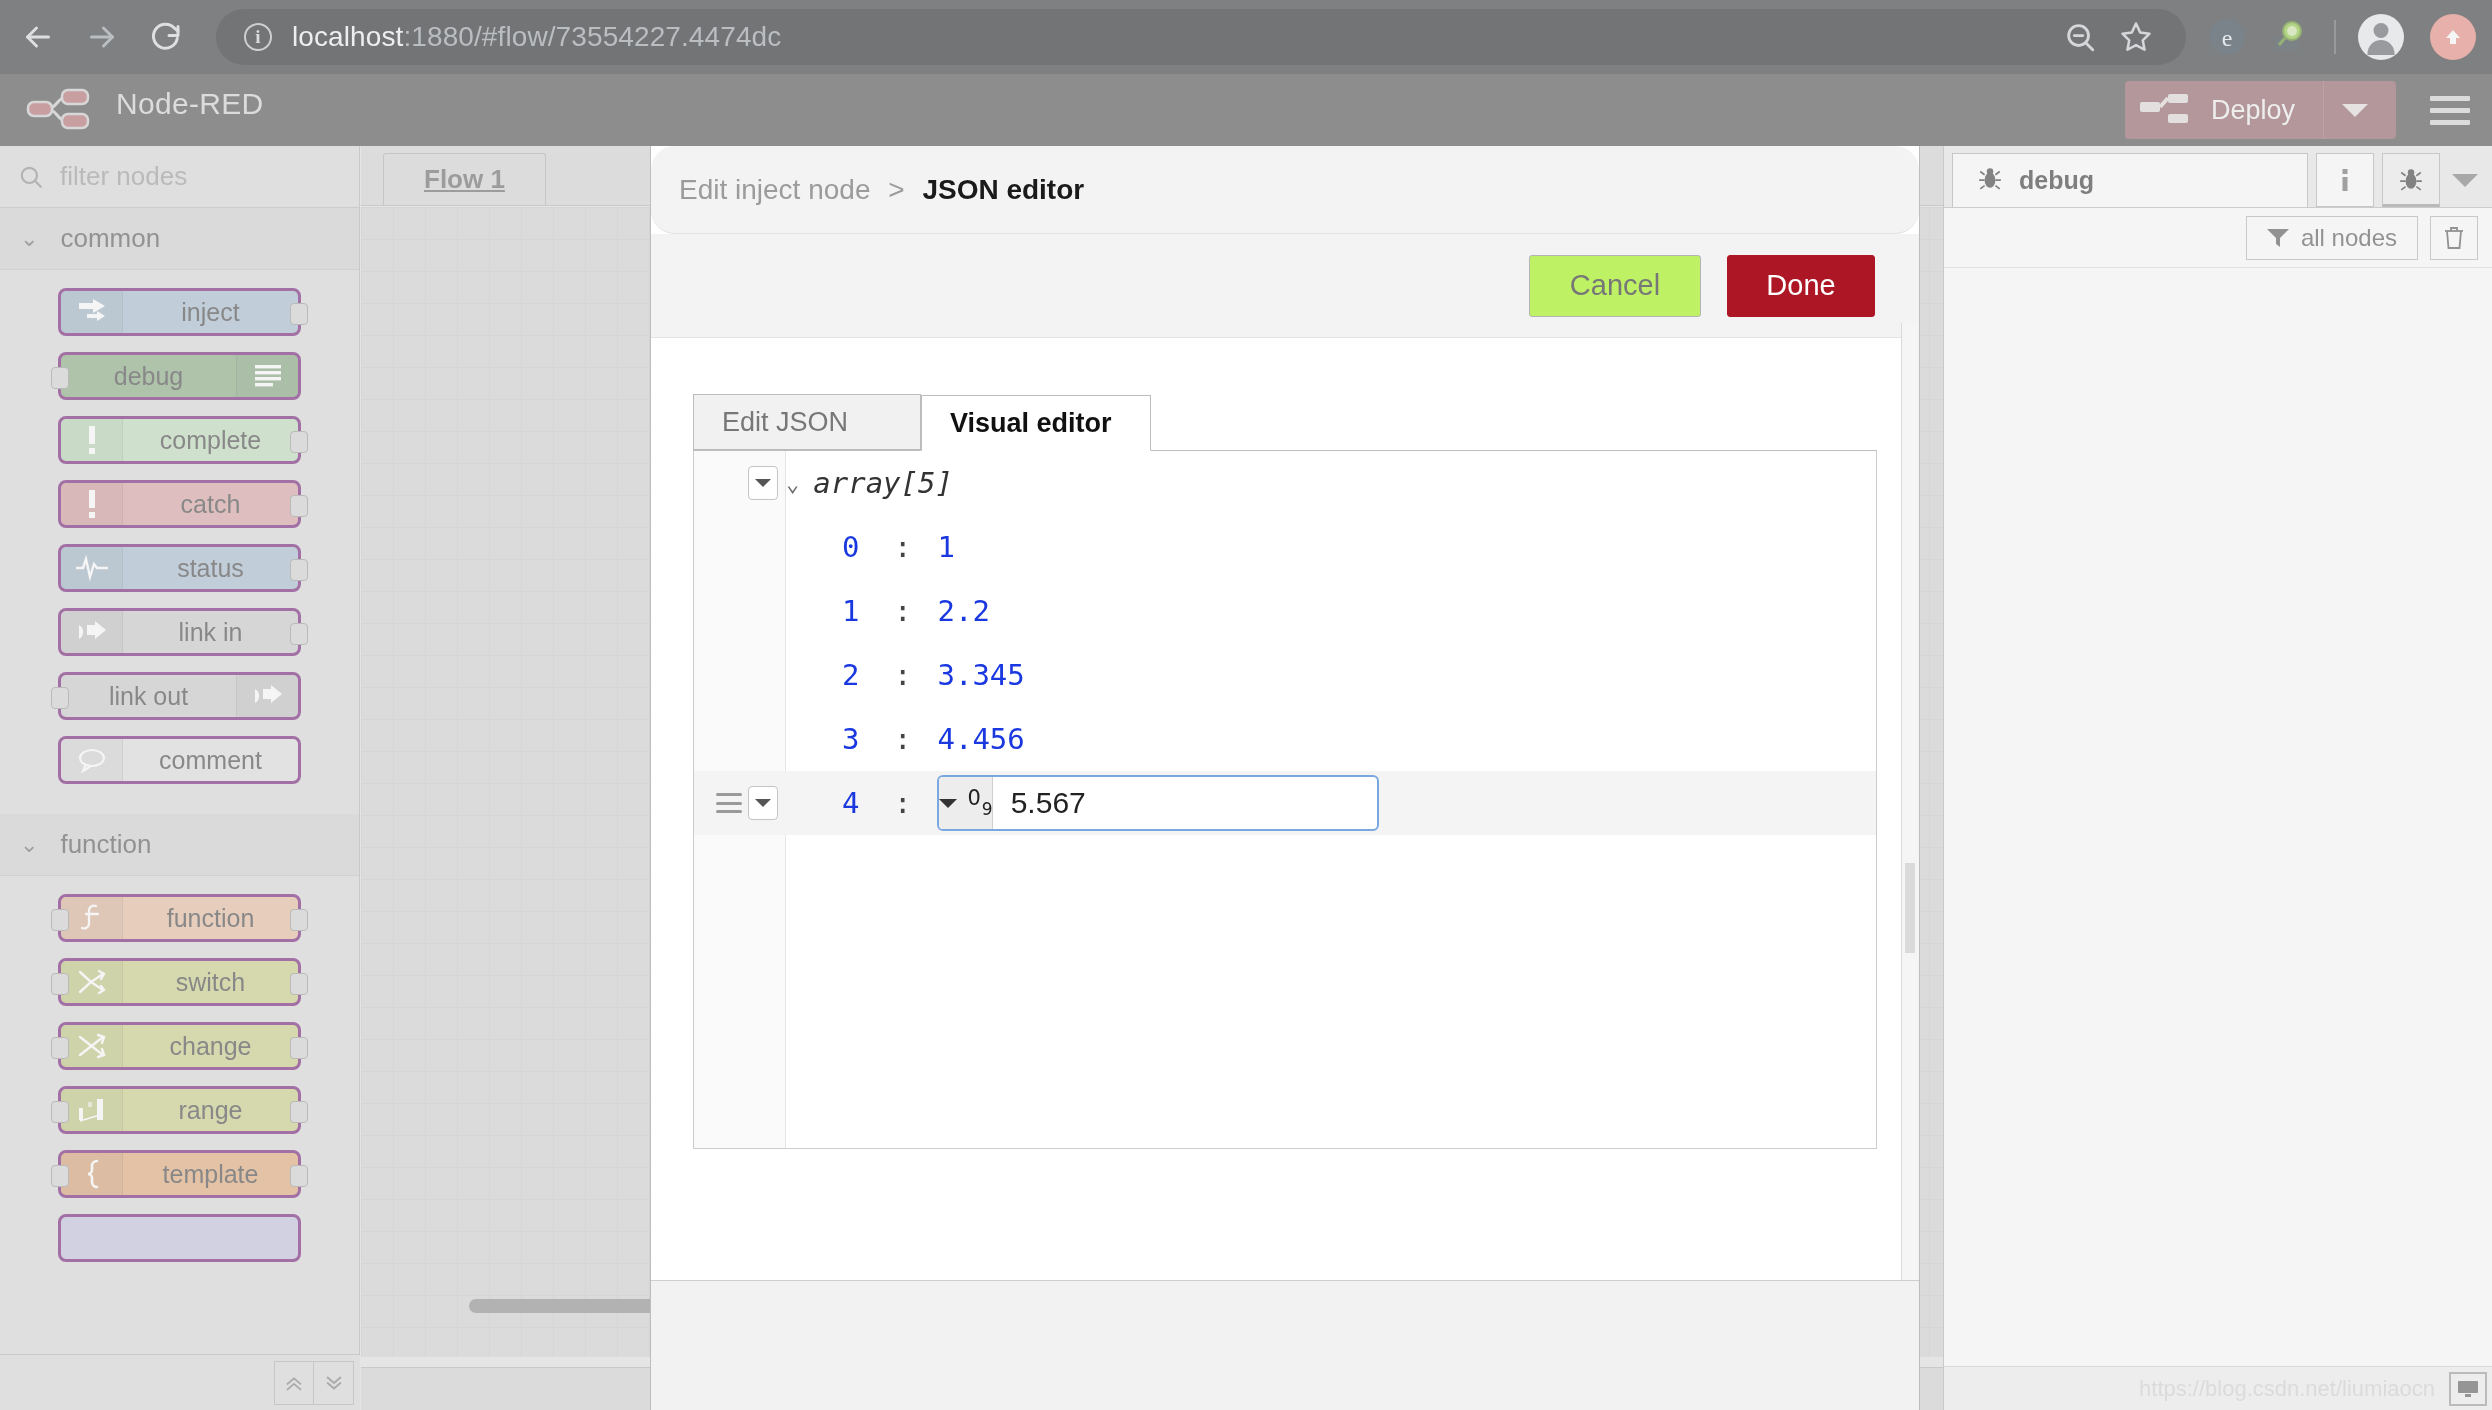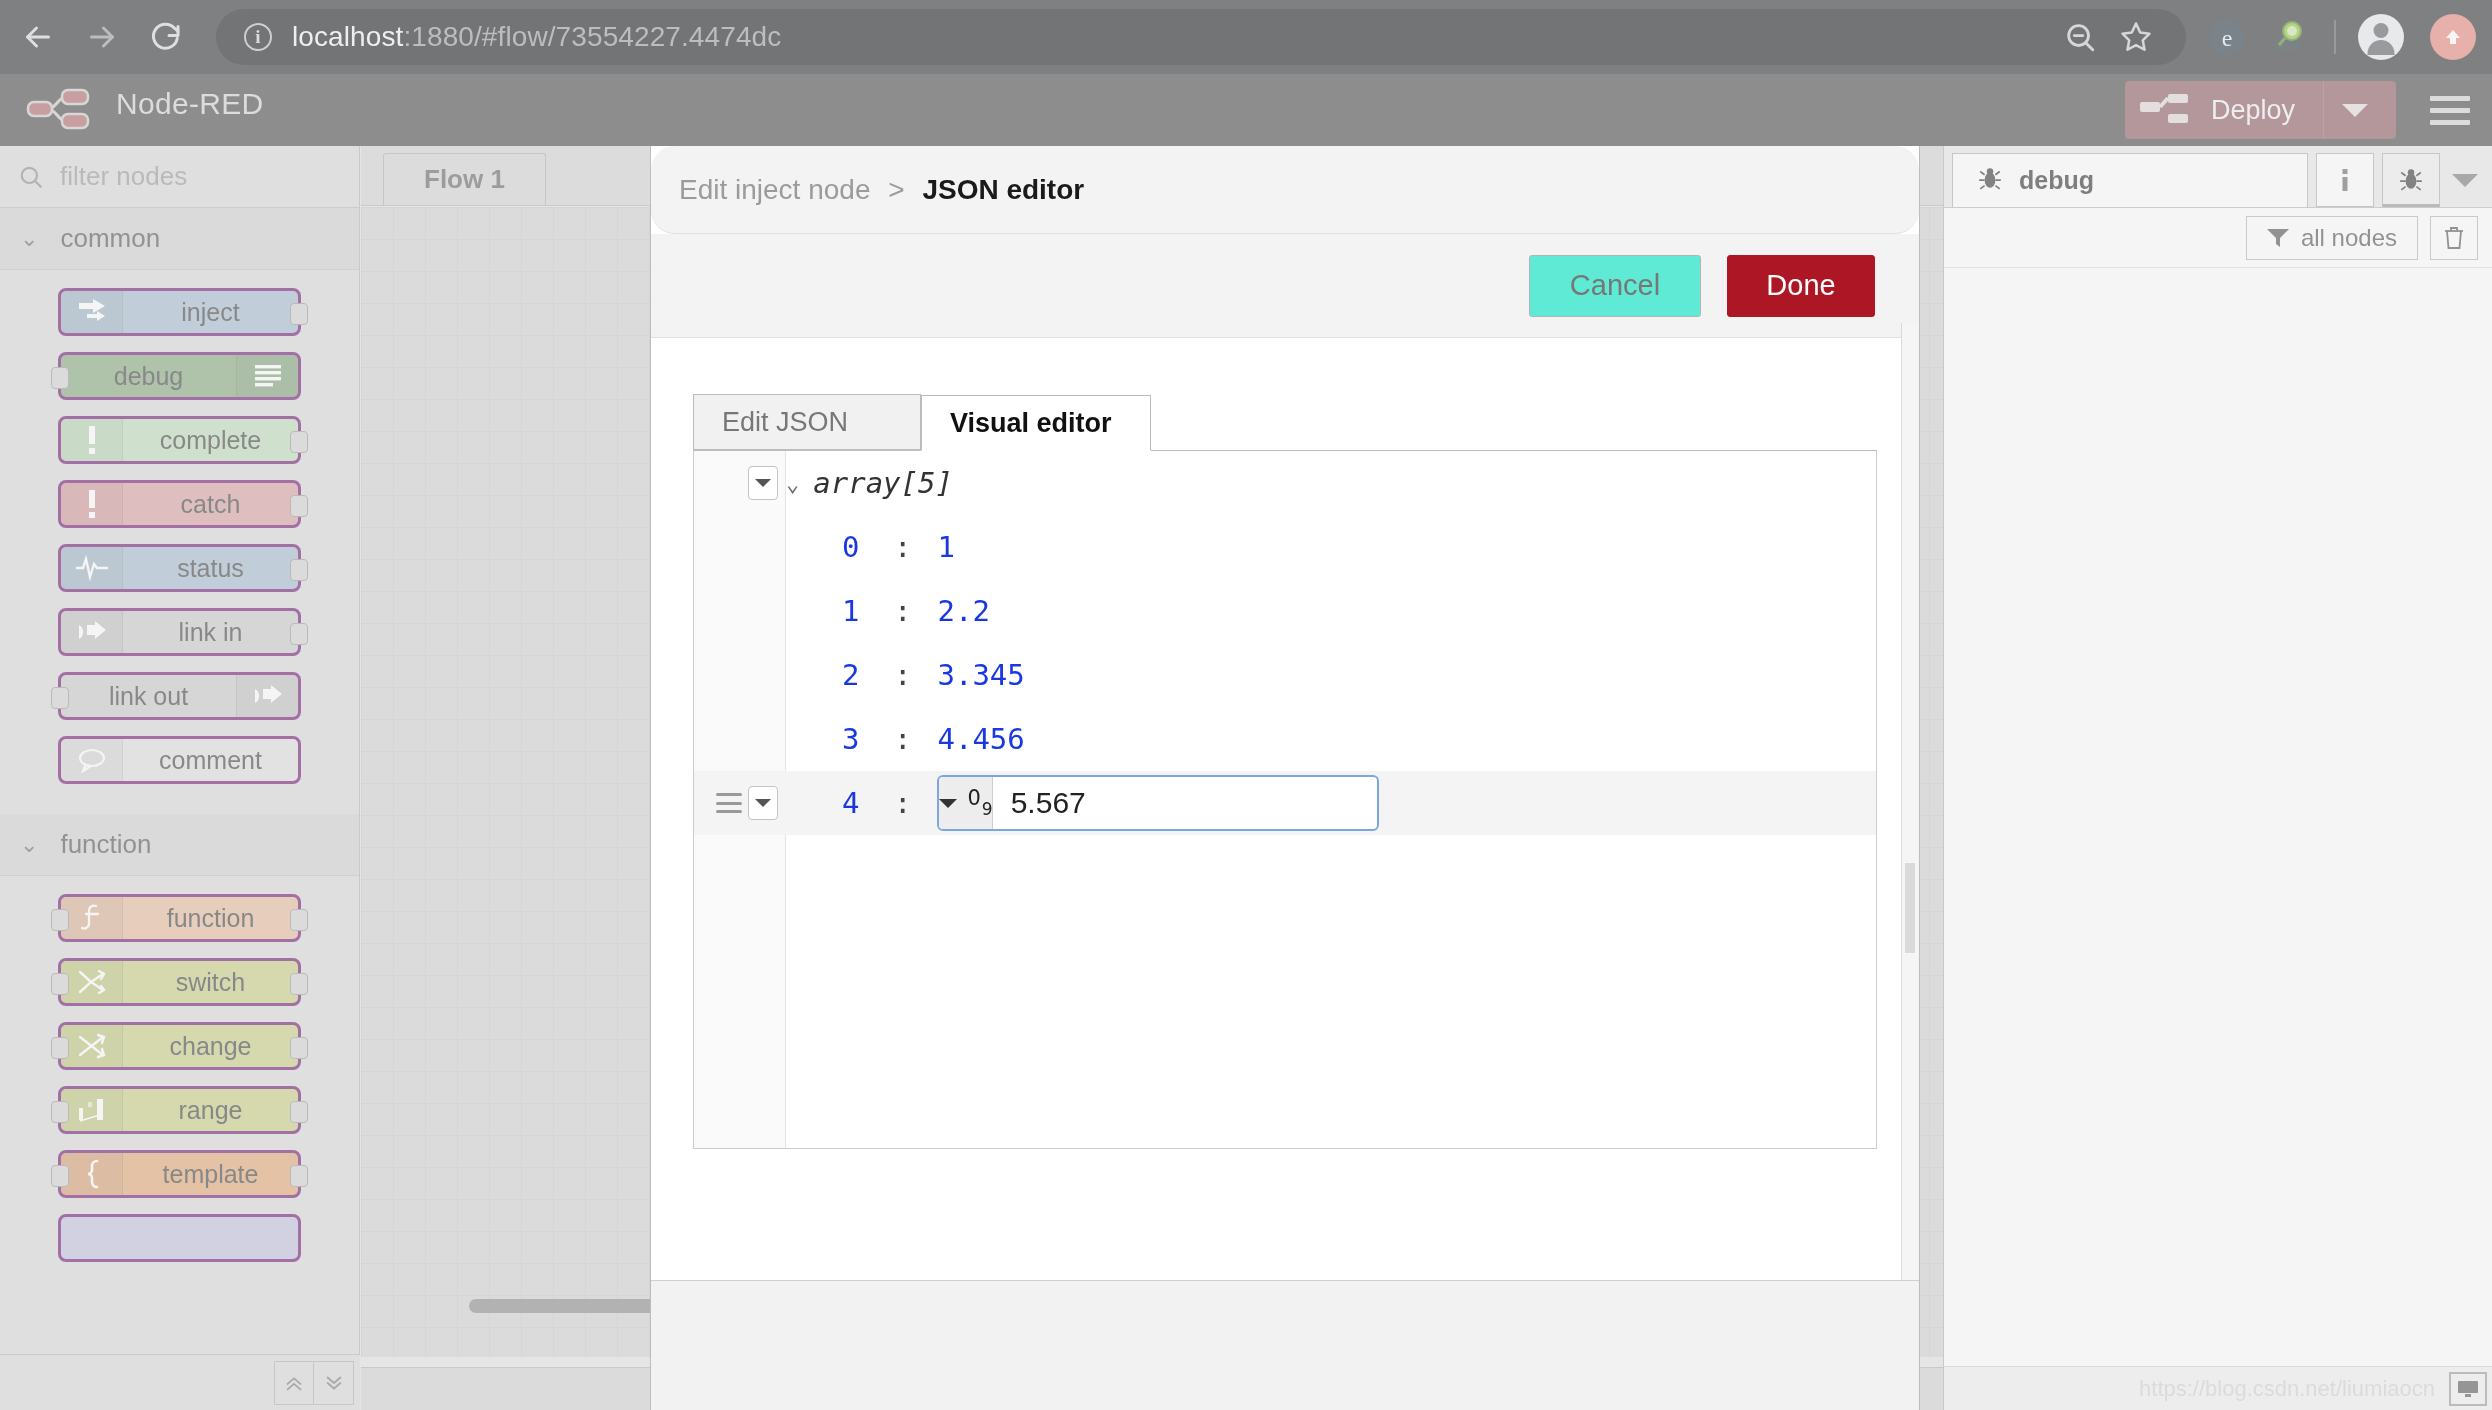--- a/index.html
+++ b/index.html
@@ -92,21 +92,21 @@
      align-items: center; padding-right: 6px; }
   .pf-btn { width: 40px; height: 44px; border: 1px solid #b0b0b0; background: #d9d9d9;
      display: flex; align-items: center; justify-content: center; color: #7d7d7d; font-size: 22px; }
   .pf-btn + .pf-btn { border-left: none; }
 
   
   .canvas-area { position: absolute; left: 361px; top: 0; width: 1582px; height: 1264px; background: #e3e3e3; }
   .flow-tabs { height: 60px; background: #d4d4d4; border-bottom: 1px solid #b4b4b4; display: flex; align-items: flex-end; }
   .flow-tab { margin-left: 22px; height: 52px; background: #d4d4d4; border: 1px solid #aeaeae;
      border-bottom: none; border-radius: 3px 3px 0 0; display: flex; align-items: center;
-     padding: 0 40px; font-size: 26px; color: #666; font-weight: bold; }
+     padding: 0 40px; font-size: 26px; color: #666; font-weight: bold; text-decoration: underline; }
   .canvas-grid { position: absolute; left: 0; top: 61px; width: 1582px; height: 1150px;
      background-color: #d3d3d3;
      background-image: linear-gradient(to right, #c8c8c8 1px, transparent 1px),
                        linear-gradient(to bottom, #c8c8c8 1px, transparent 1px);
      background-size: 32px 32px; }
   .flow-node { position: absolute; left: 462px; top: 186px; width: 250px; height: 52px;
      background: #a6bbcd; border: 3px solid #d9893d; border-radius: 8px; display: flex; align-items: center; }
   .flow-node .nicon { width: 62px; height: 100%; display: flex; align-items: center; justify-content: center;
      border-right: 1px solid rgba(0,0,0,0.09); border-radius: 5px 0 0 5px; background: rgba(0,0,0,0.05); color: #fff; }
   .flow-node .nlabel { flex: 1; text-align: center; font-size: 25px; color: #444; }
@@ -150,21 +150,21 @@
      background: #fff; border-left: 1px solid #bdbdbd; border-right: 1px solid #bdbdbd; }
   .dlg-header { height: 88px; background: #f3f3f3; border-bottom: 1px solid #e0e0e0;
      display: flex; align-items: center; padding-left: 28px; border-radius: 24px; }
   .dlg-crumb { font-size: 28px; color: #9b9b9b; }
   .dlg-crumb .sep { margin: 0 10px; }
   .dlg-crumb b { color: #1a1a1a; font-weight: bold; }
   .dlg-actions { height: 104px; background: #f3f3f3; border-bottom: 1px solid #e2e2e2;
      display: flex; align-items: center; justify-content: flex-end; padding-right: 44px; gap: 26px; }
   .btn { height: 62px; border-radius: 3px; display: flex; align-items: center;
      justify-content: center; font-size: 29px; cursor: pointer; }
-  .btn-cancel { background: #5eead4; border: 1px solid #b4b4b4; color: #777; width: 172px; }
+  .btn-cancel { background: #bef264; border: 1px solid #b4b4b4; color: #777; width: 172px; }
   .btn-done { background: #ad1625; border: 1px solid #ad1625; color: #fff; width: 148px; }
   .dlg-body { position: absolute; left: 0; top: 177px; width: 1268px; bottom: 130px; background: #fff; margin-top: 20px; }
   .tabs-row { position: absolute; left: 42px; top: 52px; width: 1184px; height: 56px;
      border-bottom: 1px solid #bcbcbc; display: flex; align-items: flex-end; }
   .etab { height: 56px; display: flex; align-items: center; padding: 0 28px;
      border: 1px solid #bcbcbc; font-size: 27px; }
   .etab.inactive { background: #f1f1f1; color: #777; width: 228px; }
   .etab.active { background: #fff; color: #111; font-weight: bold; border-bottom: 1px solid #fff;
      margin-bottom: -1px; width: 230px; }
   .tree-panel { position: absolute; left: 42px; top: 108px; width: 1184px; height: 698px;

